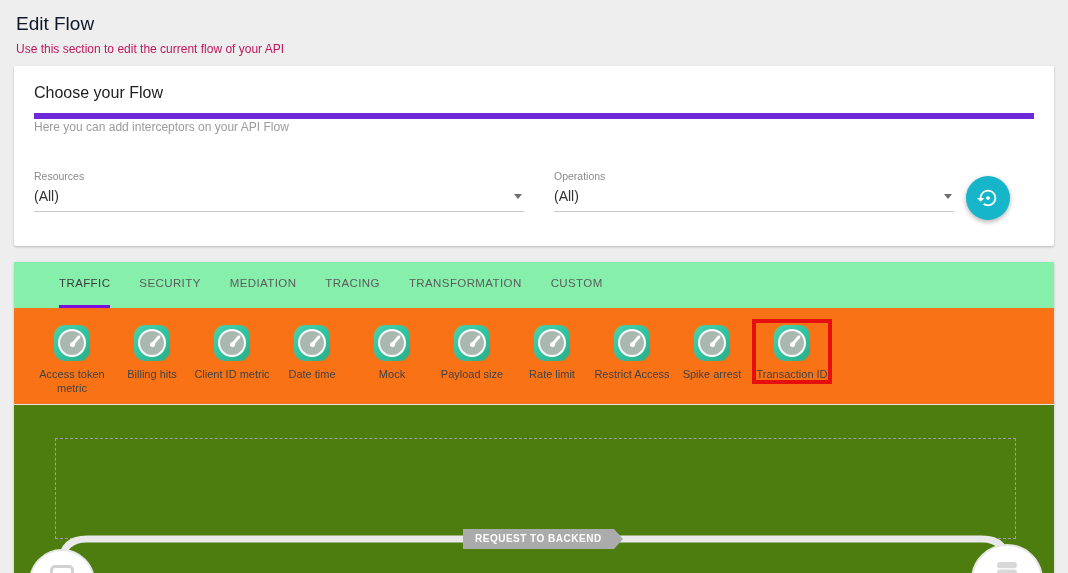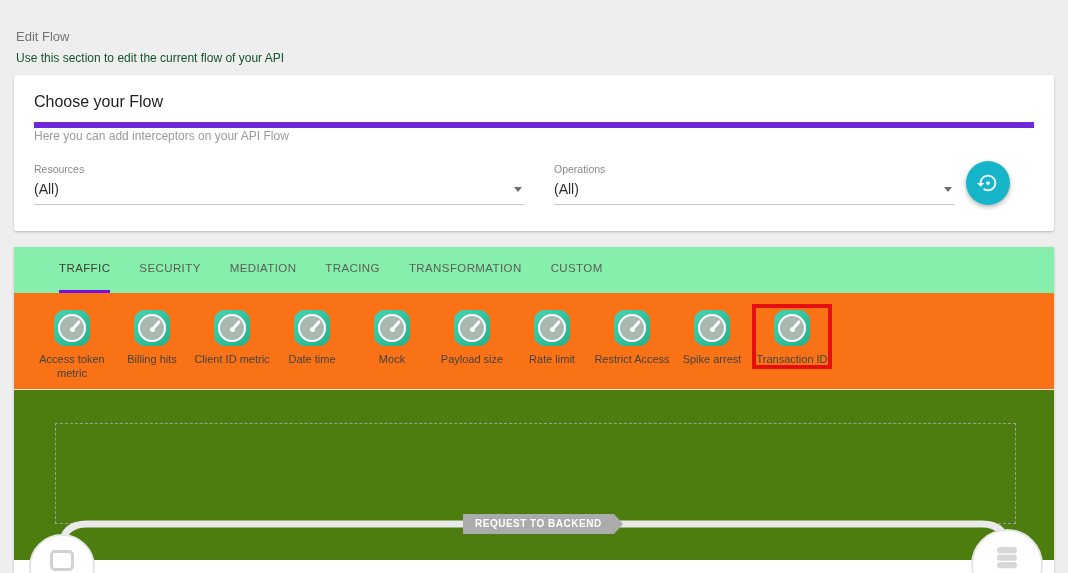--- a/index.html
+++ b/index.html
@@ -4,33 +4,33 @@
 <style>
   * { margin:0; padding:0; box-sizing:border-box; }
   html,body { width:1068px; height:573px; overflow:hidden; }
   body {
     background:#eeeeee;
     font-family:"Liberation Sans","DejaVu Sans",sans-serif;
     color:#333;
   }
   
   .page-header { padding:13px 16px 10px 16px; }
-  .page-title { font-size:13px; font-weight:500; color:#737373;margin-top:16px; }
-  .page-subtitle { font-size:12px; color:#14532d; margin-top:7px; }
+  .page-title { font-size:19px; font-weight:500; color:#0f172a; }
+  .page-subtitle { font-size:12px; color:#be185d; margin-top:7px; }
 
   
   .card {
     background:#fff; margin:0 14px; border-radius:2px;
     box-shadow:0 1px 3px rgba(0,0,0,.14), 0 1px 2px rgba(0,0,0,.10);
   }
   .flow-card { padding:18px 20px 26px 20px; }
   .flow-card-title { font-size:16px; font-weight:400; color:#212121; padding-bottom:11px; border-bottom:6px solid #6d28d9; }
   .flow-card-subtitle { font-size:12px; color:#9b9b9b; margin-top:1px; }
 
-  .flow-form { display:flex; align-items:flex-end; margin-top:12px; }
+  .flow-form { display:flex; align-items:flex-start; margin-top:36px; }
   .md-field { display:flex; flex-direction:column; }
   .md-field .field-label { font-size:10.5px; color:#8a8a8a; margin-bottom:6px; }
   .select-row { display:flex; align-items:center; justify-content:space-between;
                 border-bottom:1px solid #c9c9c9; padding-bottom:7px; cursor:pointer; }
   .select-value { font-size:14px; color:#2f2f2f; }
   .caret { width:0; height:0; border-left:4.5px solid transparent; border-right:4.5px solid transparent;
            border-top:5px solid #6e6e6e; margin-right:2px; }
   .field-resources { width:490px; }
   .field-operations { width:400px; margin-left:30px; }
   .fab {

